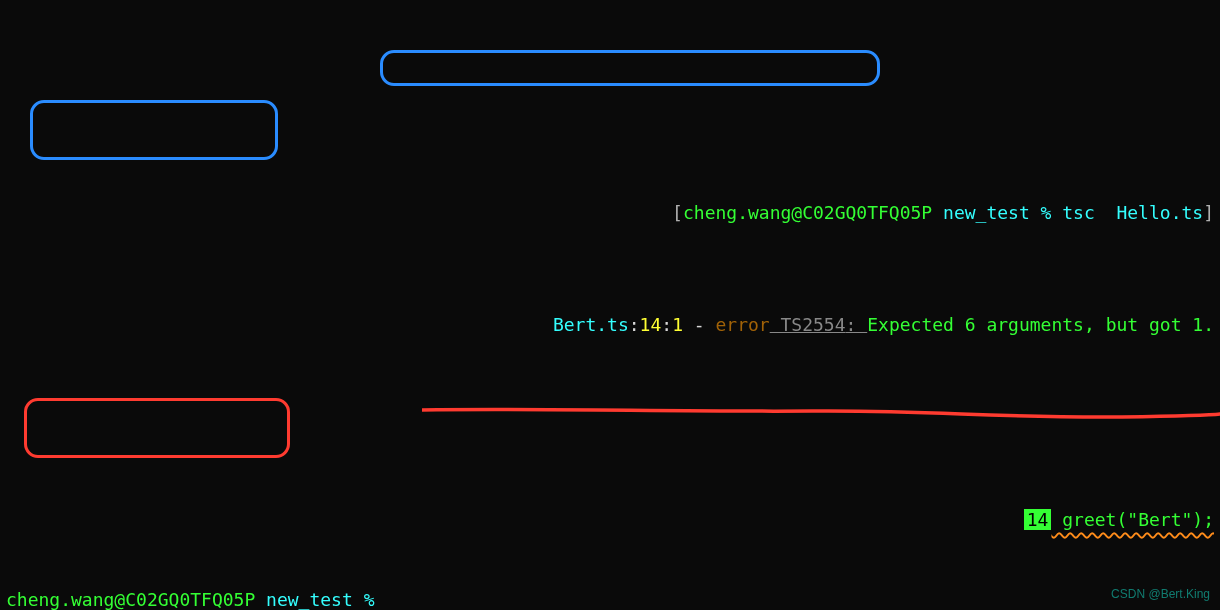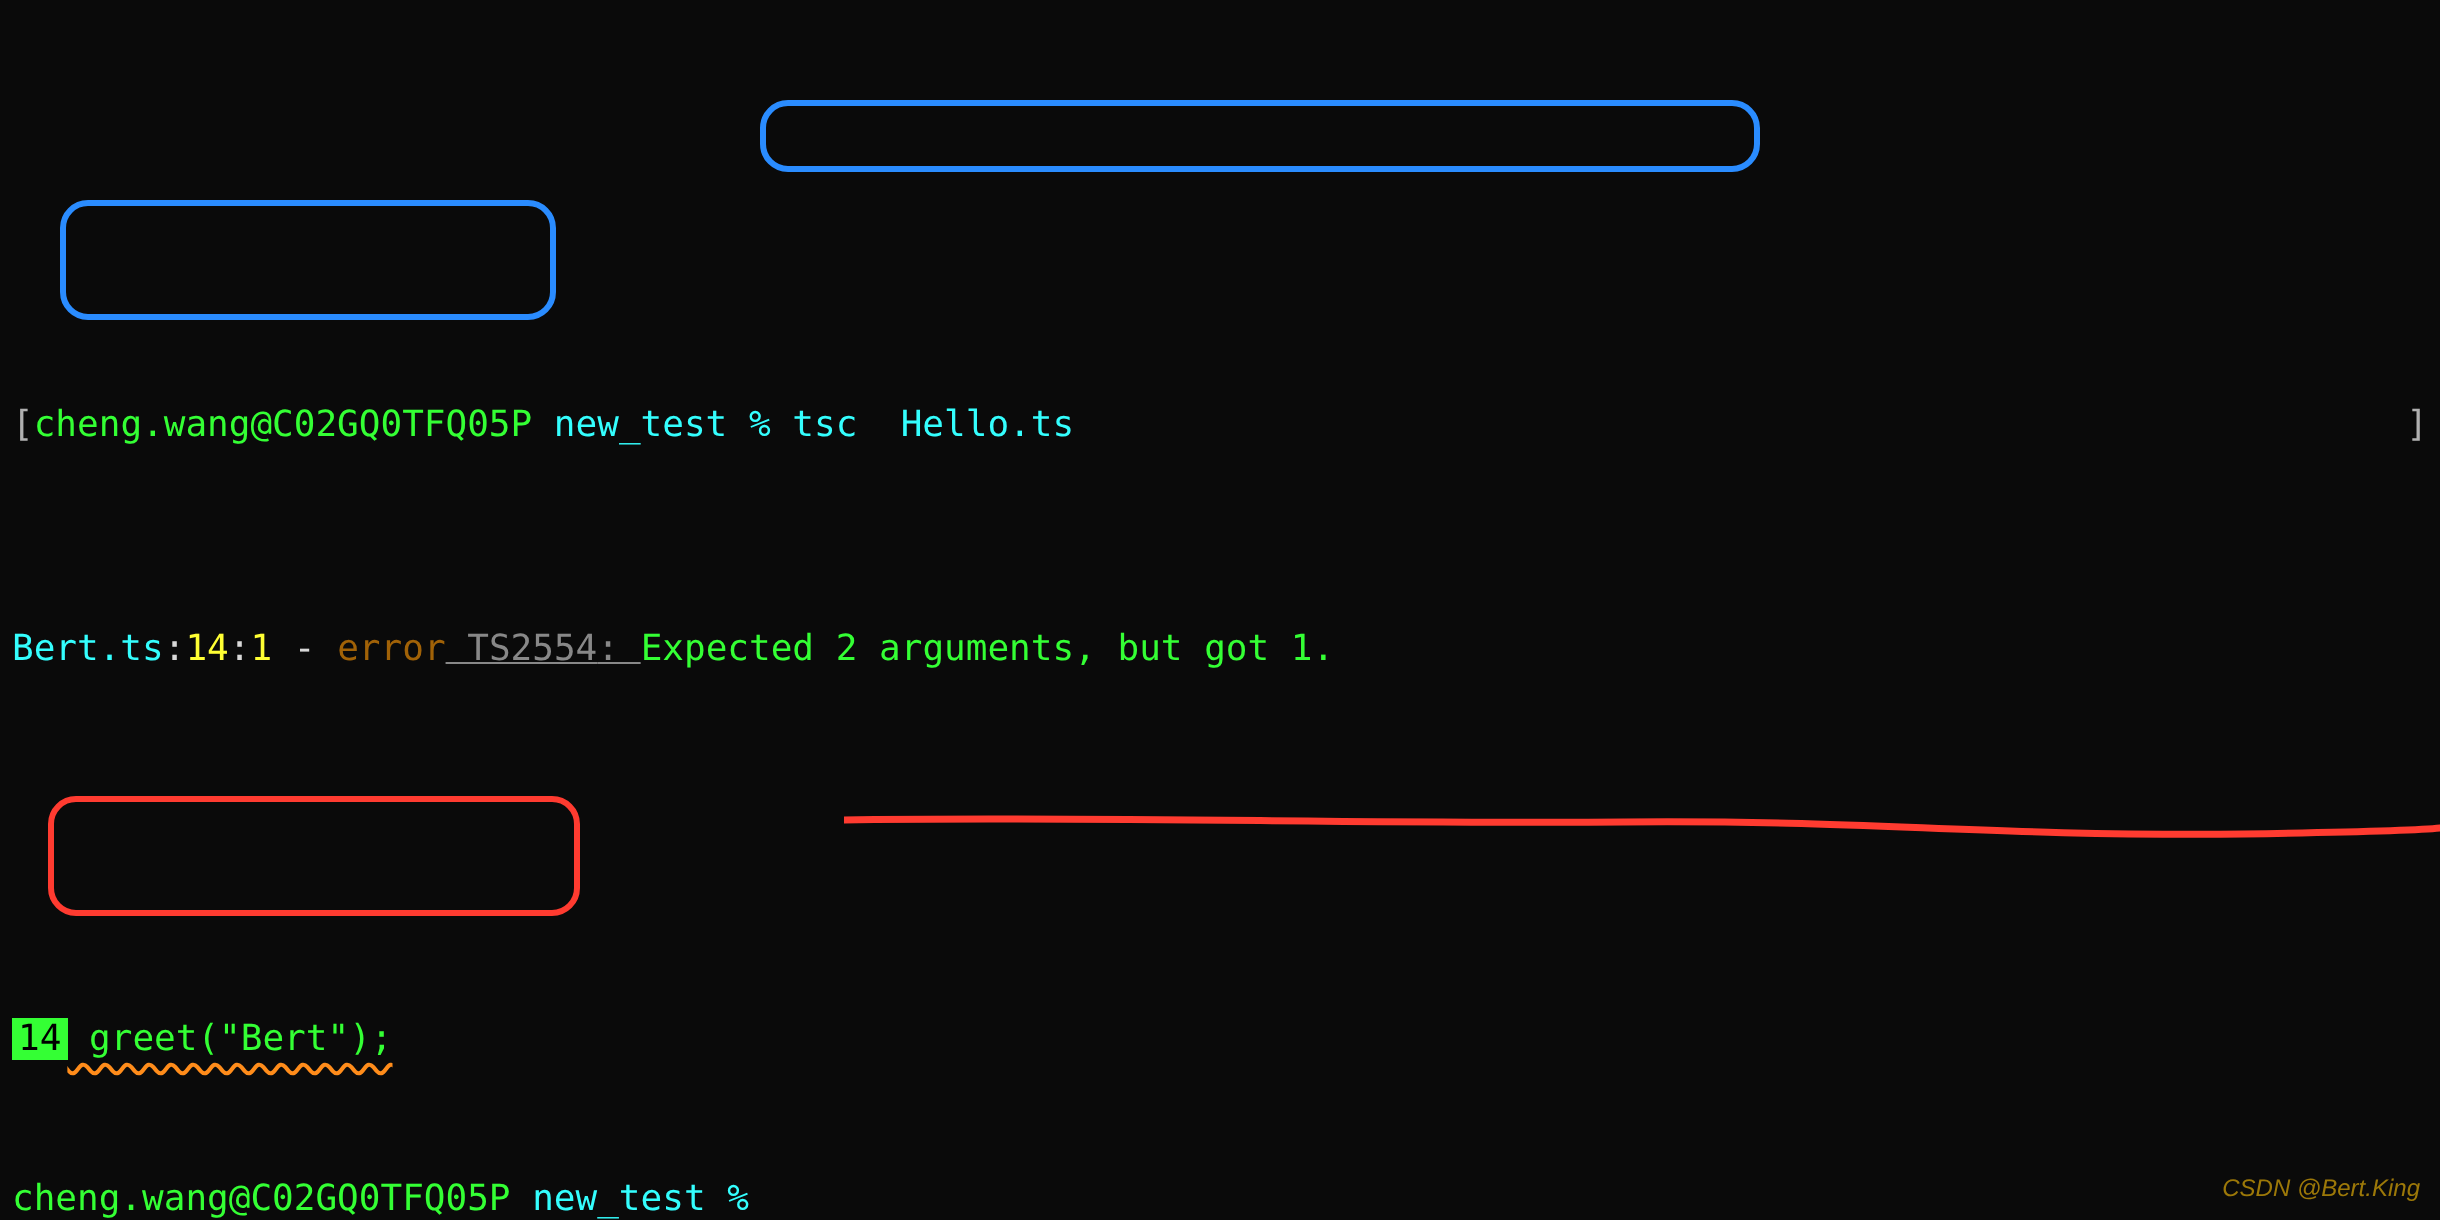--- a/index.html
+++ b/index.html
@@ -25,35 +25,35 @@
   .c-white   { color: #d8d8d8; }
   .c-green   { color: #34ff34; }
 
   .lnhl { background: #34ff34; color: #000; padding: 0 3px; }
 
   
   .anno { position: absolute; pointer-events: none; }
   .box-blue1 { border: 3px solid #2a8cff; border-radius: 14px; }
   .box-blue2 { border: 3px solid #2a8cff; border-radius: 14px; }
   .box-red   { border: 3px solid #ff3b30; border-radius: 14px; }
-  .watermark { position: absolute; right: 10px; bottom: 6px; color: #eab308; font-size: 12px; font-family: Arial, sans-serif; opacity:.65;font-style:italic; }
-  .row { display:block; }
+  .watermark { position: absolute; right: 10px; bottom: 6px; color: #14b8a6; font-size: 12px; font-family: Arial, sans-serif; opacity:.65; }
+  .row { display:block;text-align:right; }
 </style>
 </head>
 <body>
 
 
 
 
 
 
 <div class="row"><span class="c-bracket">[</span><span class="c-user">cheng.wang@C02GQ0TFQ05P</span><span class="c-cyan"> new_test </span><span class="c-cyan">% </span><span class="c-cyan">tsc  Hello.ts</span><span style="float:right" class="c-bracket">]</span></div>
 
 
-<div class="row"><span class="c-cyan">Bert.ts</span><span class="c-white">:</span><span class="c-yellow">14</span><span class="c-white">:</span><span class="c-yellow">1</span><span class="c-white"> - </span><span class="c-red">error</span><span class="c-gray"> TS2554</span><span class="c-gray">: </span><span class="c-green">Expected 2 arguments, but got 1.</span></div>
+<div class="row"><span class="c-cyan">Bert.ts</span><span class="c-white">:</span><span class="c-yellow">14</span><span class="c-white">:</span><span class="c-yellow">1</span><span class="c-white"> - </span><span class="c-red">error</span><span class="c-gray"> TS2554</span><span class="c-gray">: </span><span class="c-green">Expected 6 arguments, but got 1.</span></div>
 
 <div class="row">&nbsp;</div>
 
 
 <div class="row"><span class="lnhl">14</span><span class="c-green"><span style="text-decoration: underline wavy #ff8c1a; text-decoration-thickness:1.5px; text-underline-offset:6px;"> greet("Bert");</span></span></div>
 
 <div class="row">&nbsp;</div>
 
 
 

